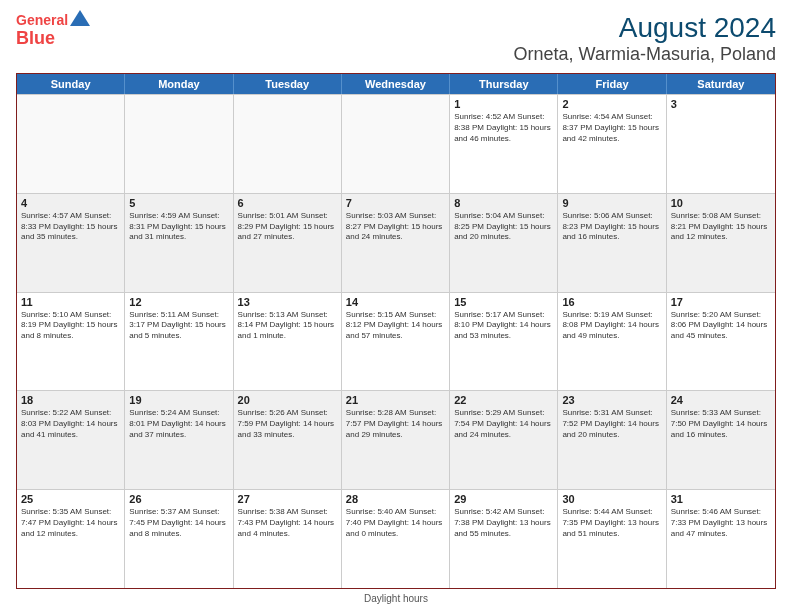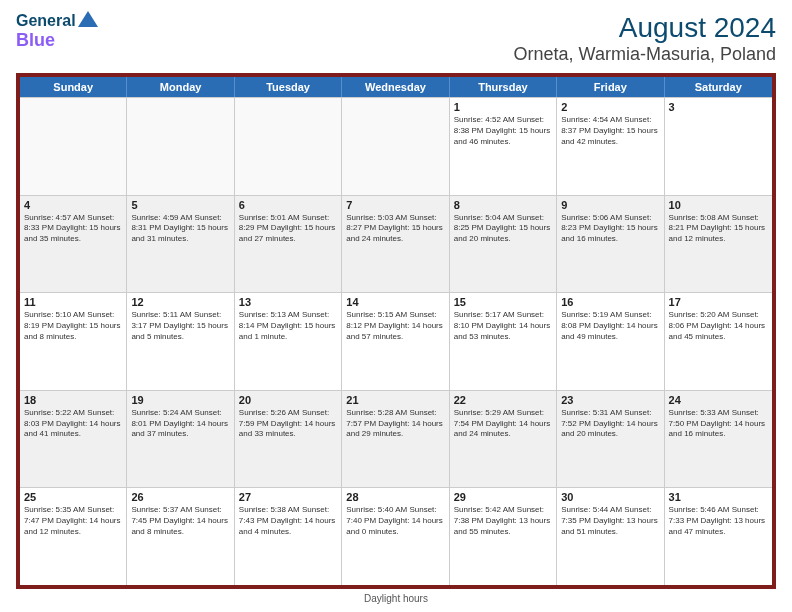--- a/index.html
+++ b/index.html
@@ -26,28 +26,28 @@
     .logo {
       display: flex;
       flex-direction: column;
       align-items: flex-start;
     }
     .logo-text {
       display: flex;
       align-items: center;
     }
     .logo-general {
-      font-size: 16px;
+      font-size: 14px;
       font-weight: bold;
-      color: #0c4a6e;
+      color: #ef4444;
     }
     .logo-blue {
       font-size: 18px;
       font-weight: bold;
-      color: #8b5cf6;
+      color: #ef4444;
     }
     .logo-triangle {
       width: 0;
       height: 0;
       border-left: 10px solid transparent;
       border-right: 10px solid transparent;
       border-bottom: 16px solid #2a6db5;
       margin-left: 2px;
       margin-top: -4px;
     }
@@ -58,21 +58,21 @@
       font-size: 28px;
       font-weight: normal;
       color: #0c4a6e;
     }
     .subtitle {
       font-size: 18px;
       color: #444;
     }
     .calendar {
       flex: 1;
-      border: 4px solid #7f1d1d;
+      border: 1px solid #7f1d1d;
       display: flex;
       flex-direction: column;
     }
     .cal-header {
       display: grid;
       grid-template-columns: repeat(7, 1fr);
       background: #2a6db5;
     }
     .cal-header-cell {
       color: #fff;

